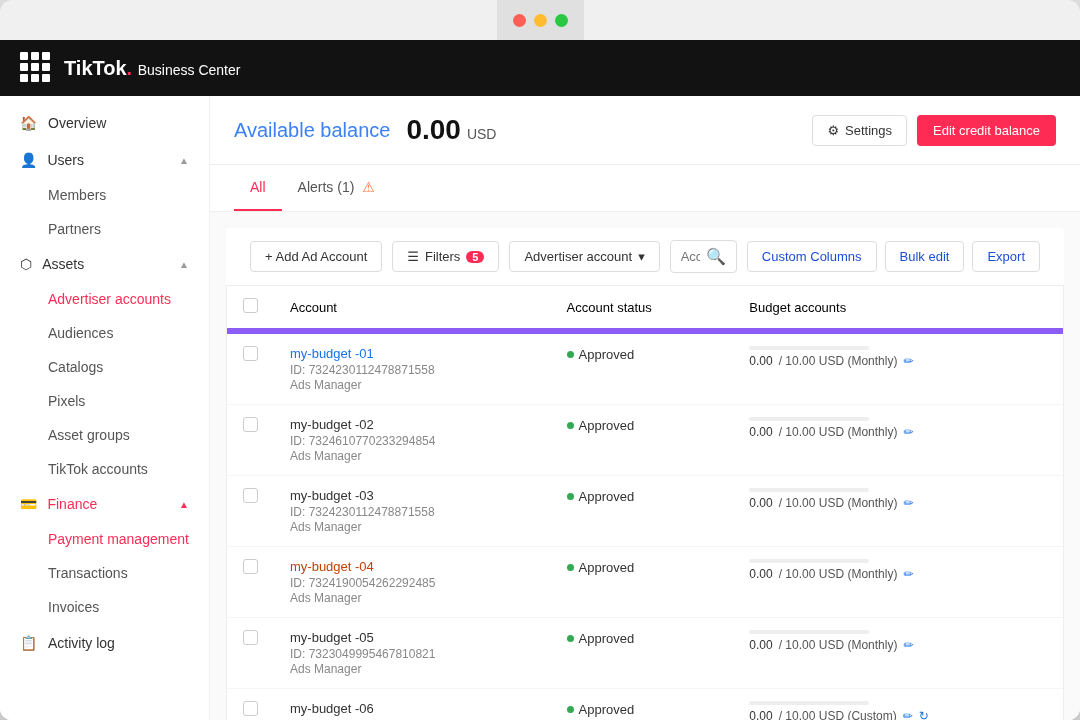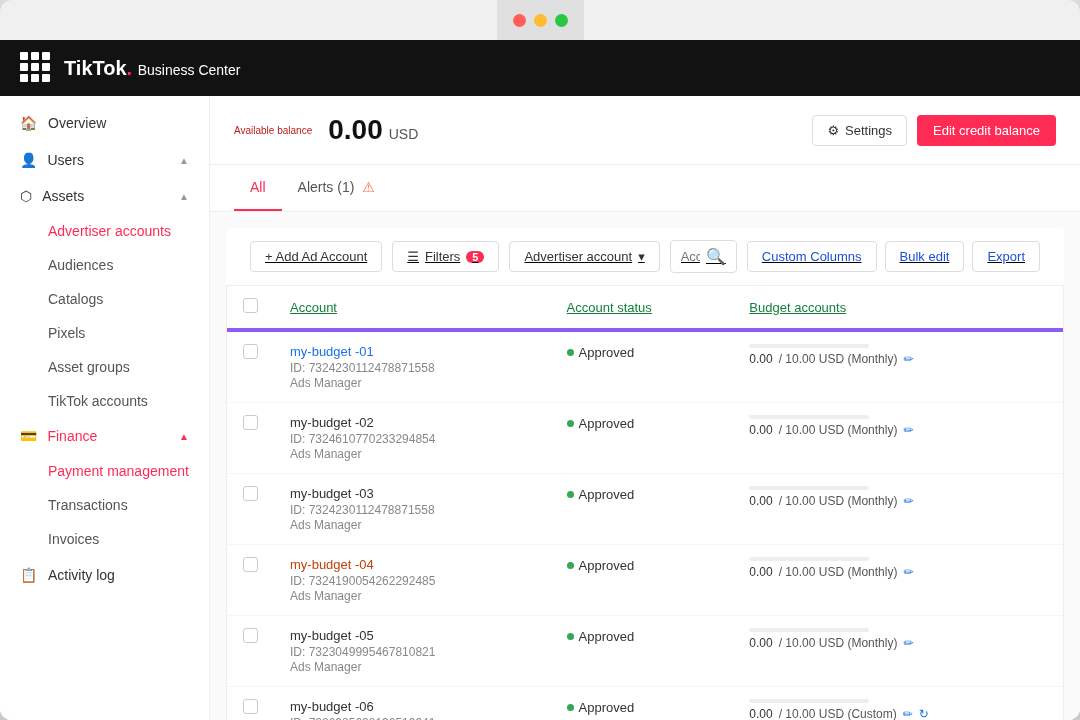--- a/index.html
+++ b/index.html
@@ -21,43 +21,43 @@
     .sidebar-item .icon { width: 18px; height: 18px; display: flex; align-items: center; justify-content: center; flex-shrink: 0; }
     .sidebar-group { display: flex; flex-direction: column; }
     .sidebar-parent { display: flex; align-items: center; padding: 10px 20px; cursor: pointer; color: #333; font-size: 14px; gap: 10px; font-weight: 500; }
     .sidebar-parent.active { color: #fe2c55; }
     .sidebar-children { padding-left: 0; }
     .sidebar-child { display: flex; align-items: center; padding: 9px 20px 9px 48px; cursor: pointer; color: #555; font-size: 14px; }
     .sidebar-child.active { color: #fe2c55; font-weight: 500; }
     .chevron { margin-left: auto; font-size: 10px; color: #999; }
     .content { flex: 1; overflow-y: auto; background: #fafafa; }
     .balance-bar { background: white; padding: 18px 24px; display: flex; align-items: center; border-bottom: 1px solid #eee; }
-    .balance-label { font-size: 10px; color: #b91c1c; margin-right: 16px; }
+    .balance-label { font-size: 20px; color: #3b82f6; margin-right: 16px; }
     .balance-amount { font-size: 28px; font-weight: 700; color: #111; }
     .balance-currency { font-size: 14px; color: #555; margin-left: 6px; margin-top: 8px; }
     .balance-actions { margin-left: auto; display: flex; gap: 10px; align-items: center; }
     .settings-btn { display: flex; align-items: center; gap: 6px; padding: 7px 14px; border: 1px solid #ddd; border-radius: 4px; background: white; cursor: pointer; font-size: 13px; color: #333; }
     .edit-credit-btn { padding: 8px 16px; background: #fe2c55; color: white; border: none; border-radius: 4px; cursor: pointer; font-size: 13px; font-weight: 500; }
     .tabs { background: white; padding: 0 24px; border-bottom: 1px solid #eee; display: flex; gap: 0; }
     .tab { padding: 14px 16px; font-size: 14px; cursor: pointer; color: #555; border-bottom: 2px solid transparent; }
     .tab.active { color: #fe2c55; border-bottom-color: #fe2c55; font-weight: 500; }
     .tab-alert { display: inline-flex; align-items: center; gap: 8px; }
     .alert-icon { color: #ff6b35; font-size: 14px; }
-    .table-controls { background: white; padding: 12px 24px; display: flex; align-items: center; gap: 10px; border-bottom: 1px solid #eee; margin-top: 16px; margin-left: 16px; margin-right: 16px; border-radius: 4px 4px 0 0; text-decoration: underline; }
+    .table-controls { background: white; padding: 12px 24px; display: flex; align-items: center; gap: 10px; border-bottom: 1px solid #eee; margin-top: 16px; margin-left: 16px; margin-right: 16px; border-radius: 4px 4px 0 0; }
     .add-btn { display: flex; align-items: center; gap: 6px; padding: 7px 14px; border: 1px solid #ddd; border-radius: 4px; background: white; cursor: pointer; font-size: 13px; color: #333; white-space: nowrap; }
     .filter-btn { display: flex; align-items: center; gap: 6px; padding: 7px 14px; border: 1px solid #ddd; border-radius: 4px; background: white; cursor: pointer; font-size: 13px; color: #333; }
     .filter-count { background: #fe2c55; color: white; border-radius: 10px; padding: 0 6px; font-size: 11px; font-weight: 600; }
     .select-dropdown { display: flex; align-items: center; gap: 6px; padding: 7px 14px; border: 1px solid #ddd; border-radius: 4px; background: white; cursor: pointer; font-size: 13px; color: #333; }
     .search-input-wrap { display: flex; align-items: center; border: 1px solid #ddd; border-radius: 4px; padding: 6px 10px; gap: 6px; background: white; flex: 1; }
     .search-input-wrap input { border: none; outline: none; font-size: 13px; color: #555; width: 100%; background: transparent; }
     .right-btns { margin-left: auto; display: flex; gap: 8px; }
     .action-btn { padding: 7px 14px; border: 1px solid #ddd; border-radius: 4px; background: white; cursor: pointer; font-size: 13px; color: #1d4ed8; }
     .table-wrap { margin: 0 16px 16px; background: white; border-radius: 0 0 4px 4px; border: 1px solid #eee; border-top: none; overflow: hidden; }
     .table { width: 100%; border-collapse: collapse; }
-    .table th { padding: 12px 16px; text-align: left; font-size: 13px; color: #15803d; font-weight: 500; background: white; border-bottom: 4px solid #8b5cf6; text-decoration: underline; }
+    .table th { padding: 12px 16px; text-align: left; font-size: 13px; color: #000000; font-weight: 500; background: white; border-bottom: 6px solid #8b5cf6; }
     .table td { padding: 12px 16px; font-size: 13px; color: #333; border-bottom: 1px solid #f5f5f5; vertical-align: top; }
     .table tr:last-child td { border-bottom: none; }
     .checkbox-col { width: 40px; }
     .checkbox { width: 15px; height: 15px; border: 1.5px solid #ccc; border-radius: 3px; display: inline-block; cursor: pointer; }
     .account-name { color: #1a73e8; font-size: 13px; font-weight: 500; cursor: pointer; }
     .account-id { font-size: 12px; color: #888; margin-top: 2px; }
     .account-type { font-size: 12px; color: #888; margin-top: 1px; }
     .status-approved { display: inline-flex; align-items: center; gap: 5px; color: #333; font-size: 13px; }
     .status-dot { width: 7px; height: 7px; border-radius: 50%; background: #34a853; flex-shrink: 0; }
     .budget-wrap { display: flex; flex-direction: column; gap: 4px; }
@@ -107,20 +107,28 @@
           <span class="icon">🏠</span>
           <span>Overview</span>
         </div>
 
         <div class="sidebar-group">
           <div class="sidebar-parent">
             <span class="icon">👤</span>
             <span>Users</span>
             <span class="chevron">▲</span>
           </div>
+          <div class="sidebar-children">
+            <div class="sidebar-child">
+              <span>Members</span>
+            </div>
+            <div class="sidebar-child">
+              <span>Partners</span>
+            </div>
+          </div>
         </div>
 
         <div class="sidebar-group">
           <div class="sidebar-parent">
             <span class="icon">⬡</span>
             <span>Assets</span>
             <span class="chevron">▲</span>
           </div>
           <div class="sidebar-children">
             <div class="sidebar-child active">

